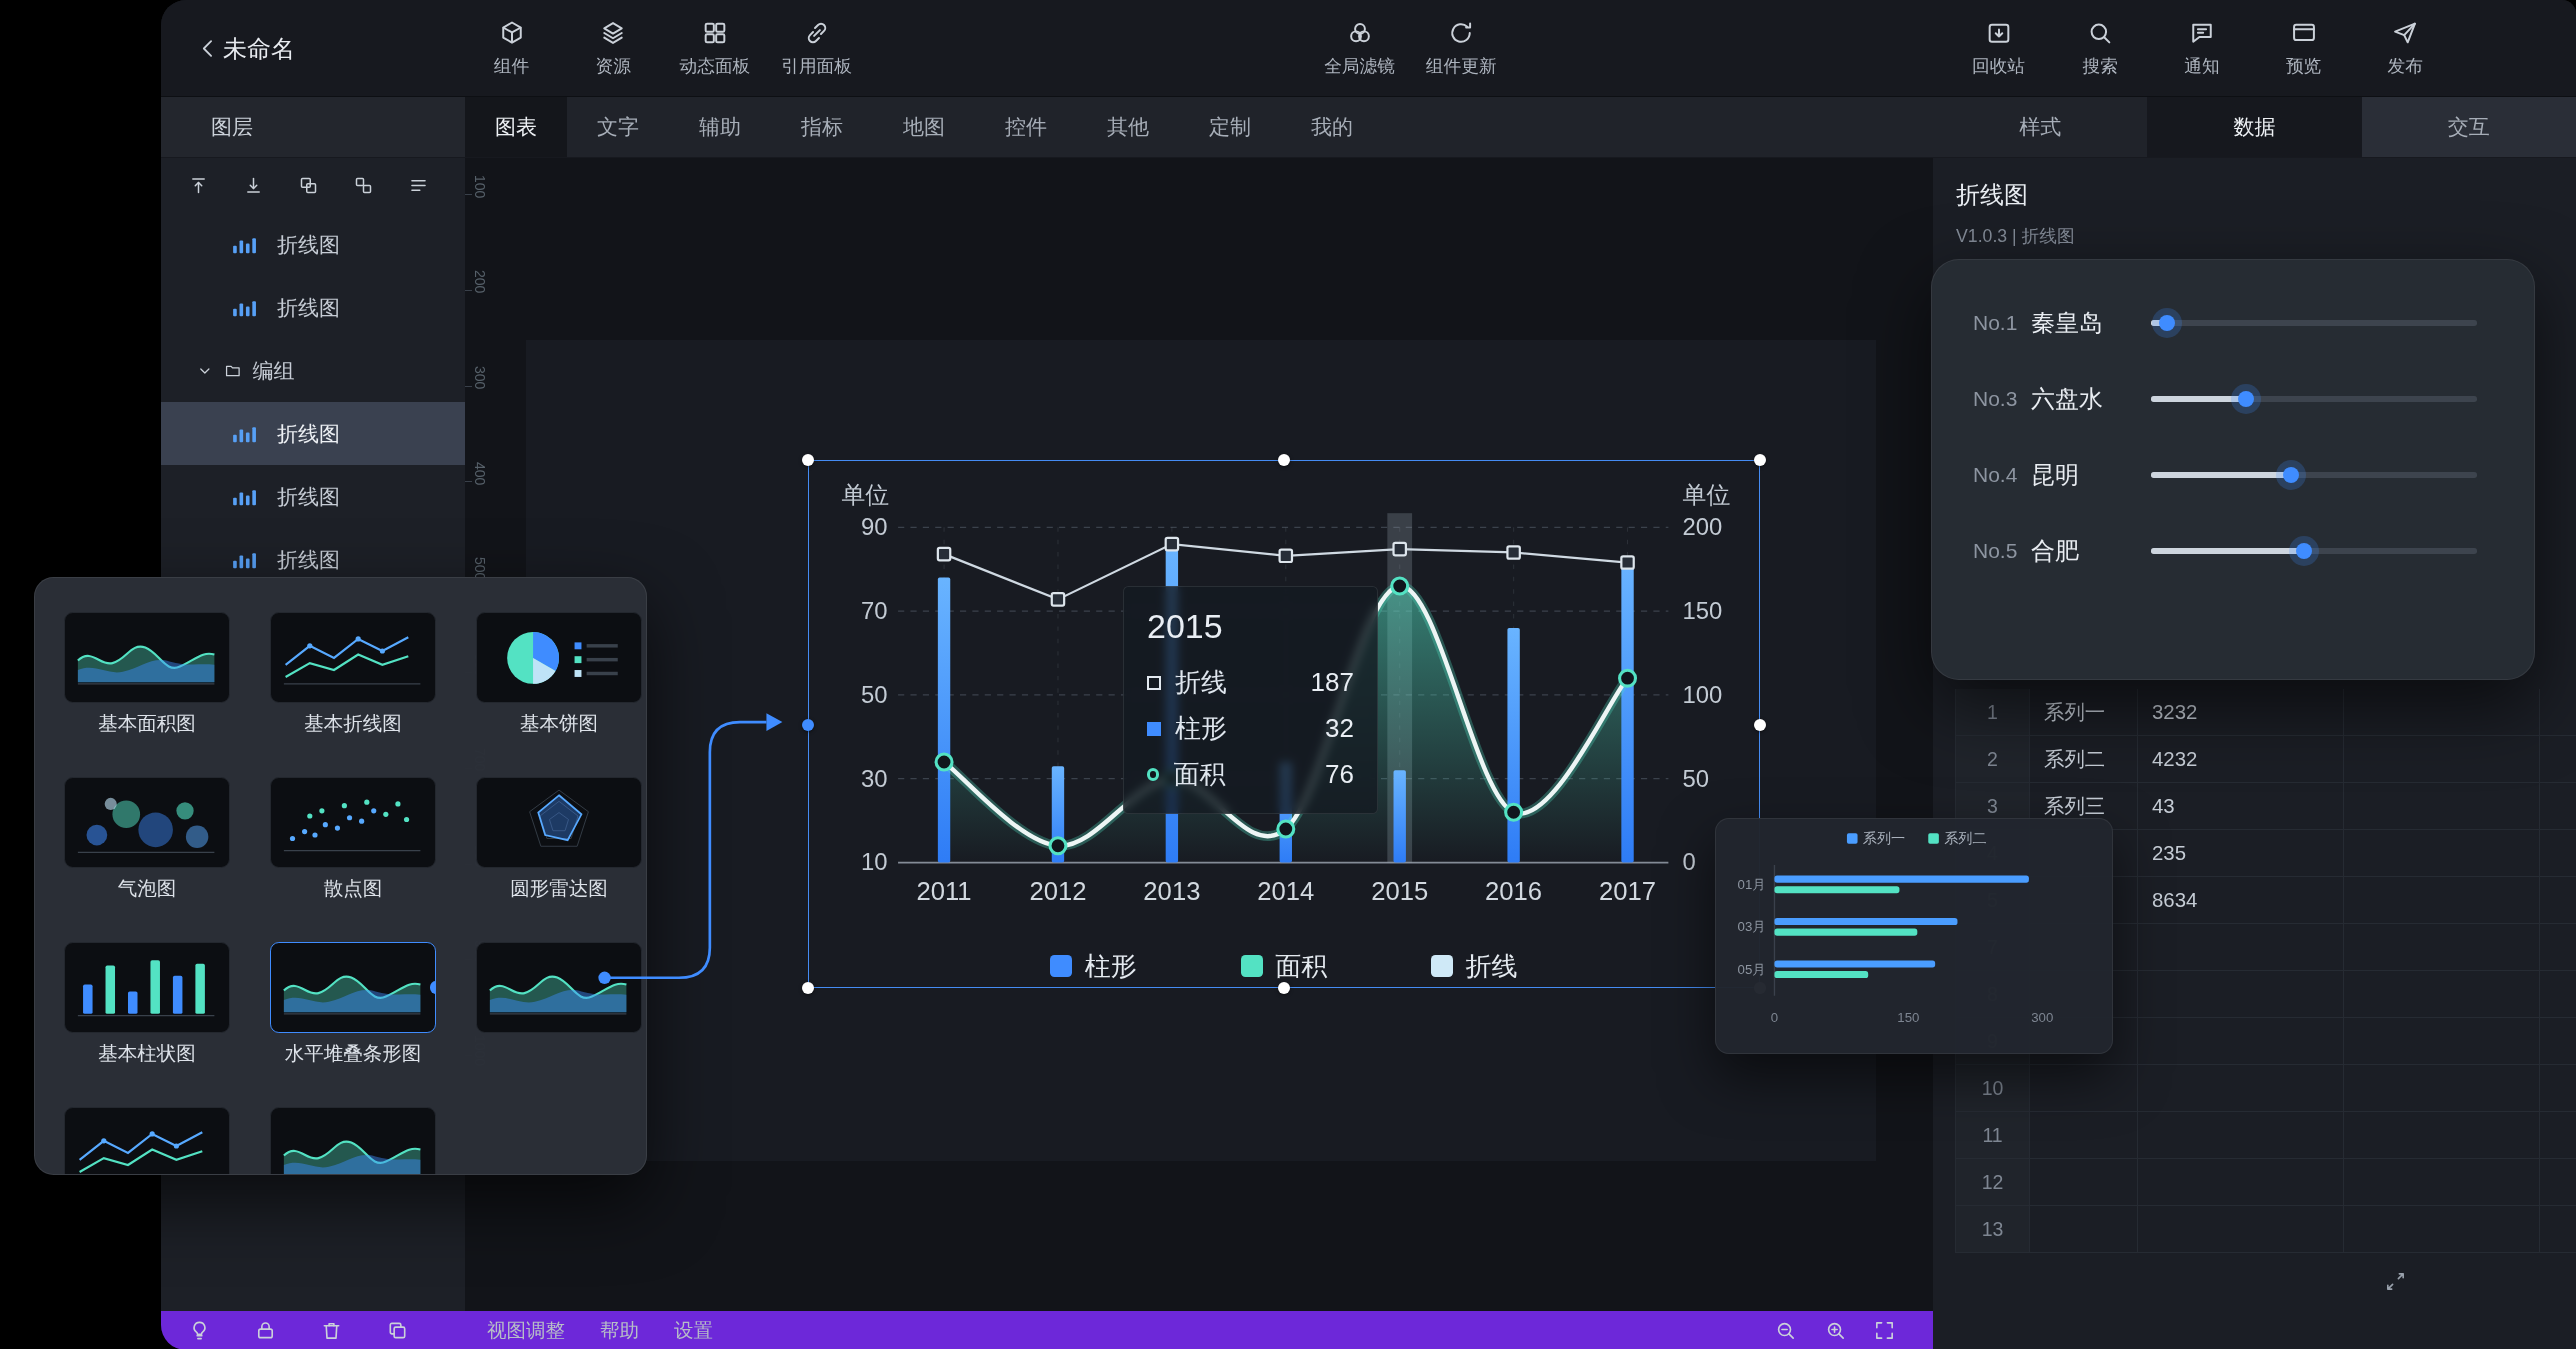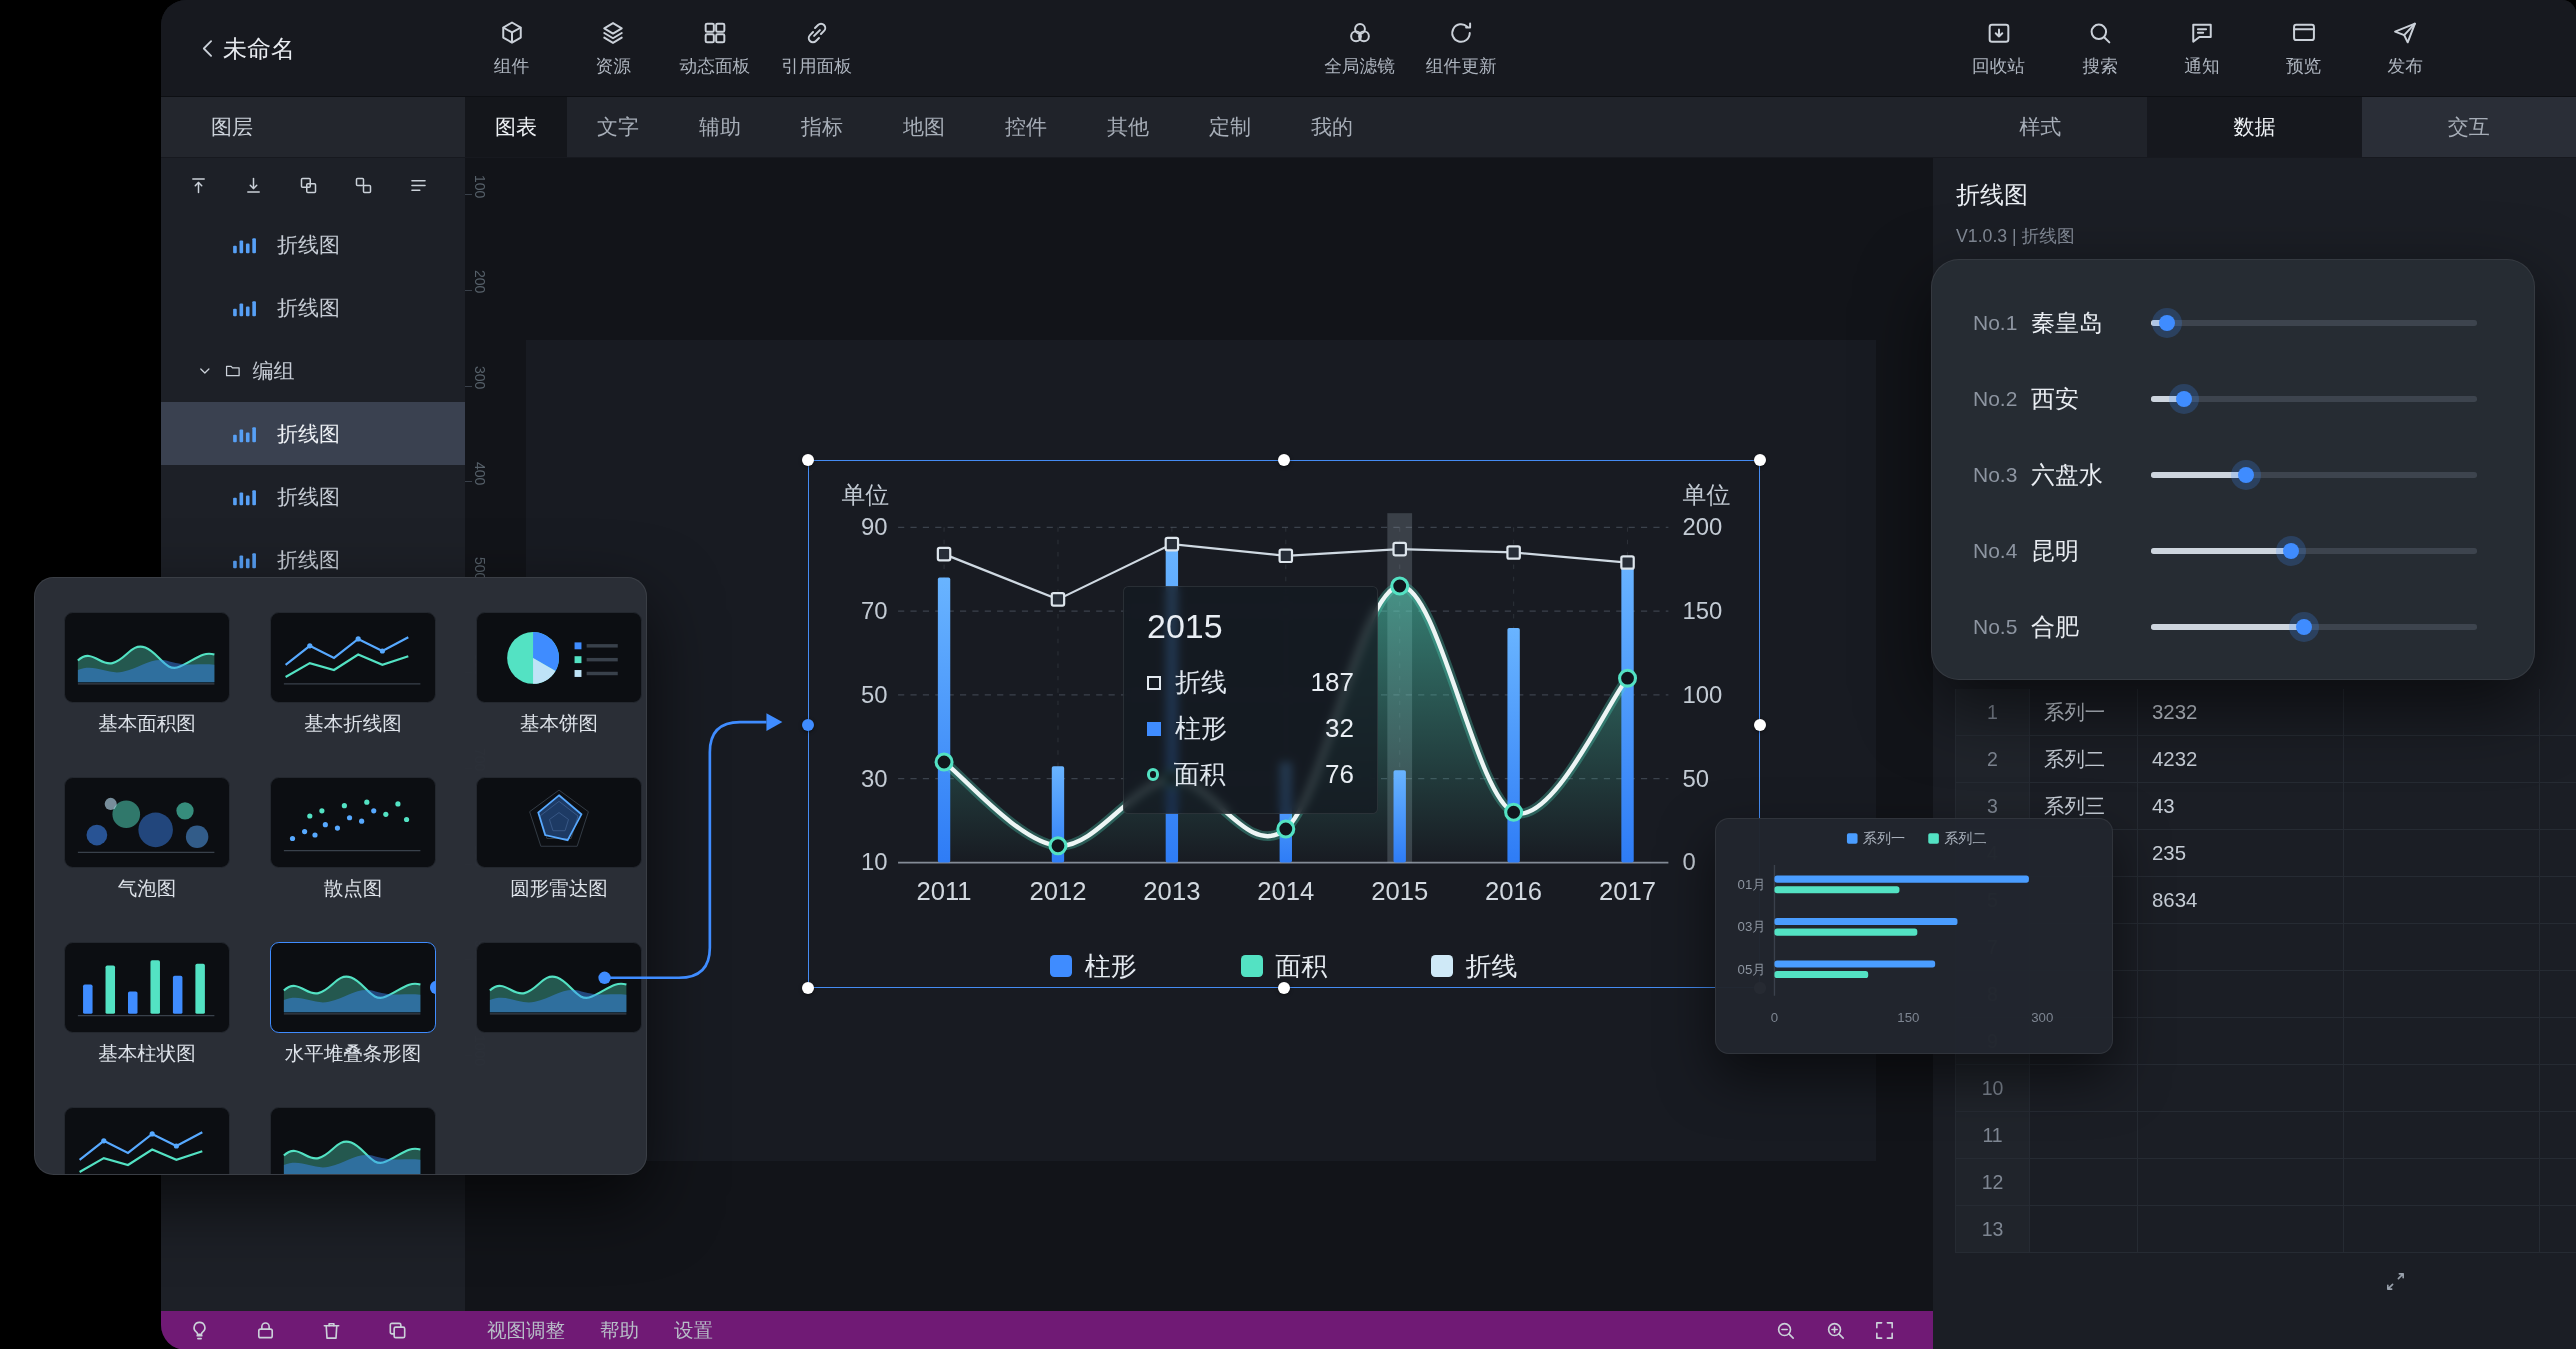--- a/index.html
+++ b/index.html
@@ -68,21 +68,21 @@
 .t-row{display:flex;height:47px;border-bottom:0.9px solid #262b33;border-left:0.9px solid #262b33;}
 .t-cell{border-right:0.9px solid #262b33;display:flex;align-items:center;font-size:20.4px;color:#c6cdd6;padding-left:14px;}
 .t-idx{width:74px;justify-content:center;padding-left:0;background:#20242b;color:#7e8692;font-size:19.5px;}
 .t-ser{width:108px;}
 .t-val{width:206px;}
 .t-c4{width:196px;}
 .t-c5{flex:1;border-right:none;}
 .expand{position:absolute;left:451px;top:1112px;color:#99a1ac;cursor:pointer;}
 
 
-.bottombar{position:absolute;left:0;top:1311px;width:1772px;height:39px;background:#701a75;border-radius:0 0 0 25px;z-index:5;}
+.bottombar{position:absolute;left:0;top:1311px;width:1772px;height:39px;background:#6d28d9;border-radius:0 0 0 25px;z-index:5;}
 .bb-icons{position:absolute;left:26.6px;top:0;height:39px;display:flex;align-items:center;gap:43px;color:#969ea9;}
 .bb-menu{position:absolute;left:326px;top:0;height:39px;display:flex;align-items:center;gap:35px;}
 .bb-menu span{font-size:19.5px;color:#b7bdc7;cursor:pointer;}
 .bb-zoom{position:absolute;left:1613px;top:0;height:39px;display:flex;align-items:center;gap:26.6px;color:#969ea9;}
 
 
 .gallery{position:absolute;left:-127px;top:577px;width:613px;height:598px;background:rgba(43,47,55,.98);border:0.9px solid rgba(255,255,255,.08);border-radius:19.5px;box-shadow:0 26.6px 71px rgba(0,0,0,.65);overflow:hidden;z-index:60;}
 .g-grid{display:grid;grid-template-columns:repeat(3,166px);column-gap:21px;row-gap:39px;padding:34px 0 0 29px;gap:40px;}
 .g-cell{cursor:pointer;}
 .g-thumb{position:relative;width:166px;height:91px;background:#0c0e12;border:0.9px solid #23272e;border-radius:8.9px;overflow:hidden;}
@@ -776,28 +776,20 @@
     <div class="slider-panel" id="sliderPanel">
         <div class="sl-row">
           <span class="sl-no">No.1</span>
           <span class="sl-name">秦皇岛</span>
           <div class="sl-track">
             <div class="sl-fill" style="width: 5%;"></div>
             <div class="sl-thumb" style="left: calc(5% - 8px);"></div>
           </div>
         </div>
         <div class="sl-row">
-          <span class="sl-no">No.2</span>
-          <span class="sl-name">西安</span>
-          <div class="sl-track">
-            <div class="sl-fill" style="width: 10%;"></div>
-            <div class="sl-thumb" style="left: calc(10% - 8px);"></div>
-          </div>
-        </div>
-        <div class="sl-row">
           <span class="sl-no">No.3</span>
           <span class="sl-name">六盘水</span>
           <div class="sl-track">
             <div class="sl-fill" style="width: 29%;"></div>
             <div class="sl-thumb" style="left: calc(29% - 8px);"></div>
           </div>
         </div>
         <div class="sl-row">
           <span class="sl-no">No.4</span>
           <span class="sl-name">昆明</span>

